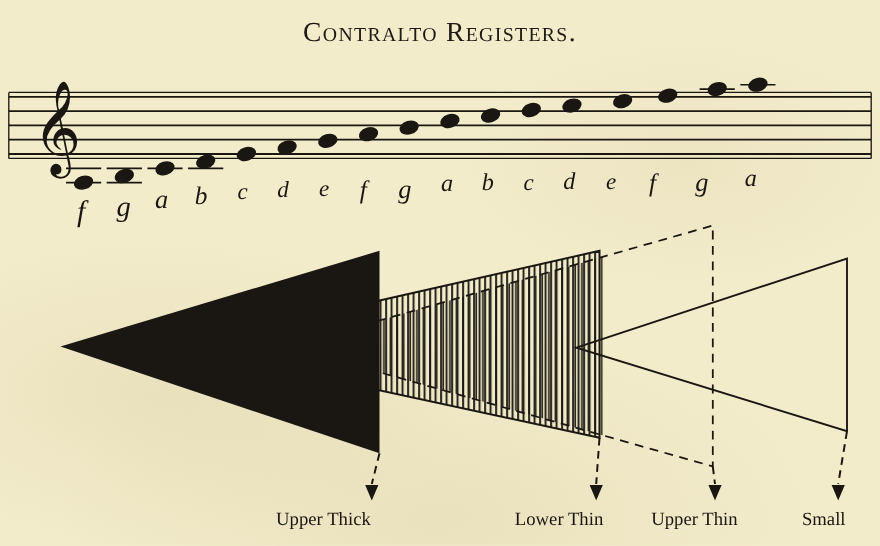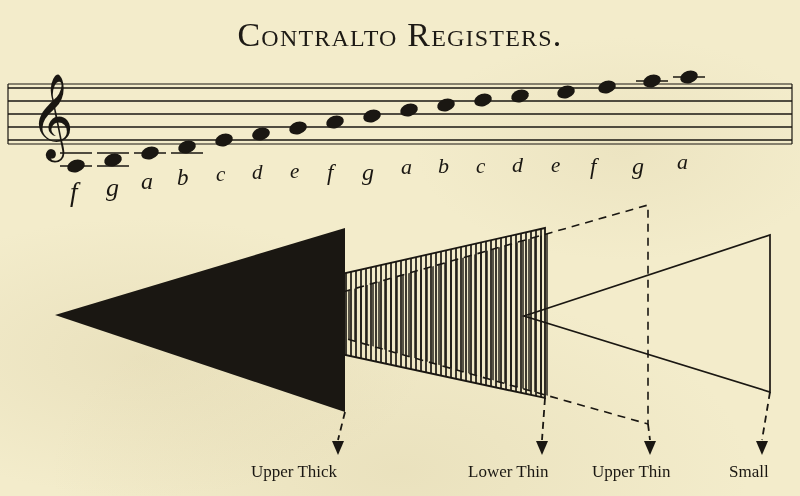--- a/index.html
+++ b/index.html
@@ -23,21 +23,21 @@
       radial-gradient(ellipse 300px 160px at 78% 30%, rgba(205,192,148,0.18), rgba(205,192,148,0) 70%),
       radial-gradient(ellipse 500px 260px at 50% 95%, rgba(198,184,136,0.20), rgba(198,184,136,0) 70%);
     pointer-events: none;
   }
   #title {
     position: absolute;
     top: 16px;
     left: 0;
     width: 100%;
     text-align: center;
-    font-size: 34px;
+    font-size: 25px;
     letter-spacing: 1.2px;
     color: #1d1a15;
     font-variant: small-caps;
     font-family: "Liberation Serif", serif;
   }
   #stage {
     position: absolute;
     inset: 0;
   }
   svg { display: block; }

